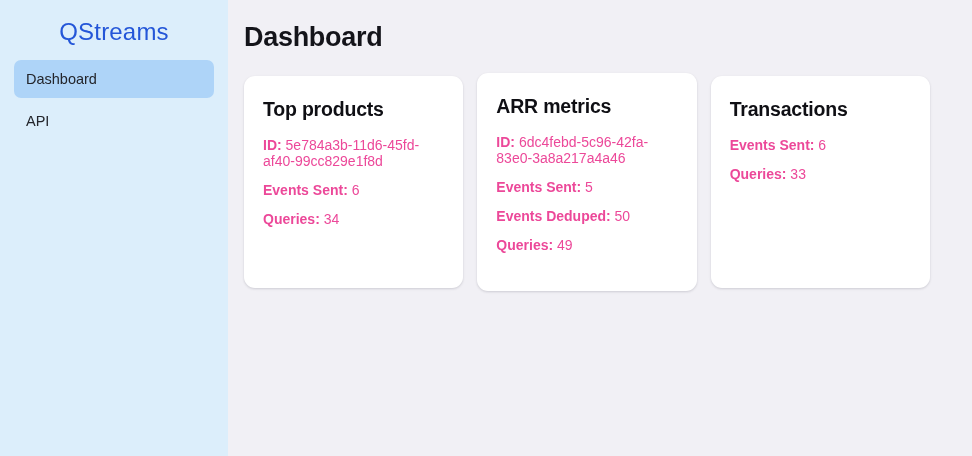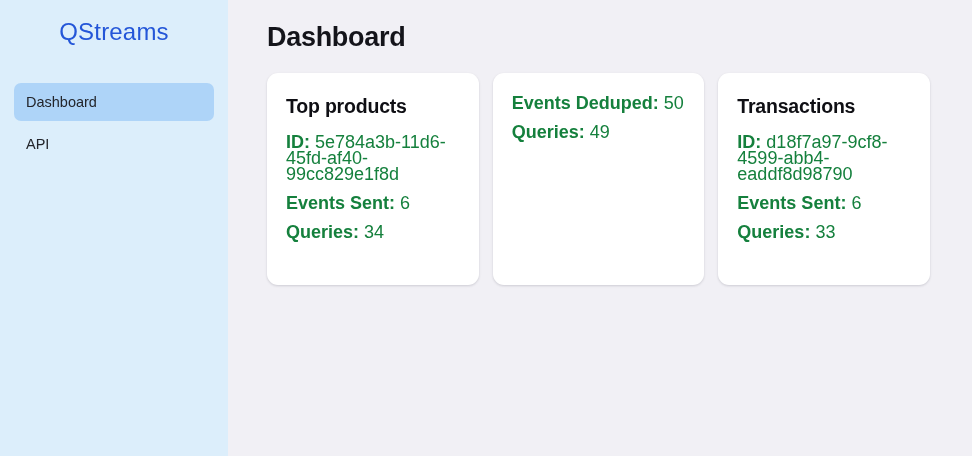--- a/index.html
+++ b/index.html
@@ -1,16 +1,16 @@
 <!DOCTYPE html>
 <html><head>
 <meta charset="utf-8">
 <title>QStreams Dashboard</title>
 <style>
-  * { box-sizing: border-box; gap: 23px; }
+  * { box-sizing: border-box; }
   html, body {
     margin: 0;
     padding: 0;
   }
   body {
     width: 972px;
     height: 456px;
     overflow: hidden;
     font-family: "Liberation Sans", sans-serif;
     background: #f1f0f5;
@@ -91,24 +91,24 @@
     min-height: 212px;
   }
   .card-title {
     font-size: 19.5px;
     font-weight: 700;
     letter-spacing: -0.2px;
     margin: 0 0 16px 0;
     color: #0f0f14;
   }
   .stat-row {
-    font-size: 18px;
+    font-size: 14px;
     line-height: 16px;
     margin: 0 0 13px 0;
-    color: #15803d;
+    color: #ec4899;
     word-break: break-word;
   }
   .stat-row:last-child { margin-bottom: 16px; }
   .stat-label {
     font-weight: 700;
   }
   .stat-value {
     font-weight: 400;
   }
 </style>
@@ -144,36 +144,41 @@
           <span class="stat-label">Events Sent:</span>
           <span class="stat-value">6</span>
         </p>
         <p class="stat-row">
           <span class="stat-label">Queries:</span>
           <span class="stat-value">34</span>
         </p>
       </section>
 
       <section class="card">
+        <h2 class="card-title">ARR metrics</h2>
+        <p class="stat-row">
+          <span class="stat-label">ID:</span>
+          <span class="stat-value">6dc4febd-5c96-42fa-83e0-3a8a217a4a46</span>
+        </p>
+        <p class="stat-row">
+          <span class="stat-label">Events Sent:</span>
+          <span class="stat-value">5</span>
+        </p>
         <p class="stat-row">
           <span class="stat-label">Events Deduped:</span>
           <span class="stat-value">50</span>
         </p>
         <p class="stat-row">
           <span class="stat-label">Queries:</span>
           <span class="stat-value">49</span>
         </p>
       </section>
 
       <section class="card">
         <h2 class="card-title">Transactions</h2>
-        <p class="stat-row">
-          <span class="stat-label">ID:</span>
-          <span class="stat-value">d18f7a97-9cf8-4599-abb4-eaddf8d98790</span>
-        </p>
         <p class="stat-row">
           <span class="stat-label">Events Sent:</span>
           <span class="stat-value">6</span>
         </p>
         <p class="stat-row">
           <span class="stat-label">Queries:</span>
           <span class="stat-value">33</span>
         </p>
       </section>
 

